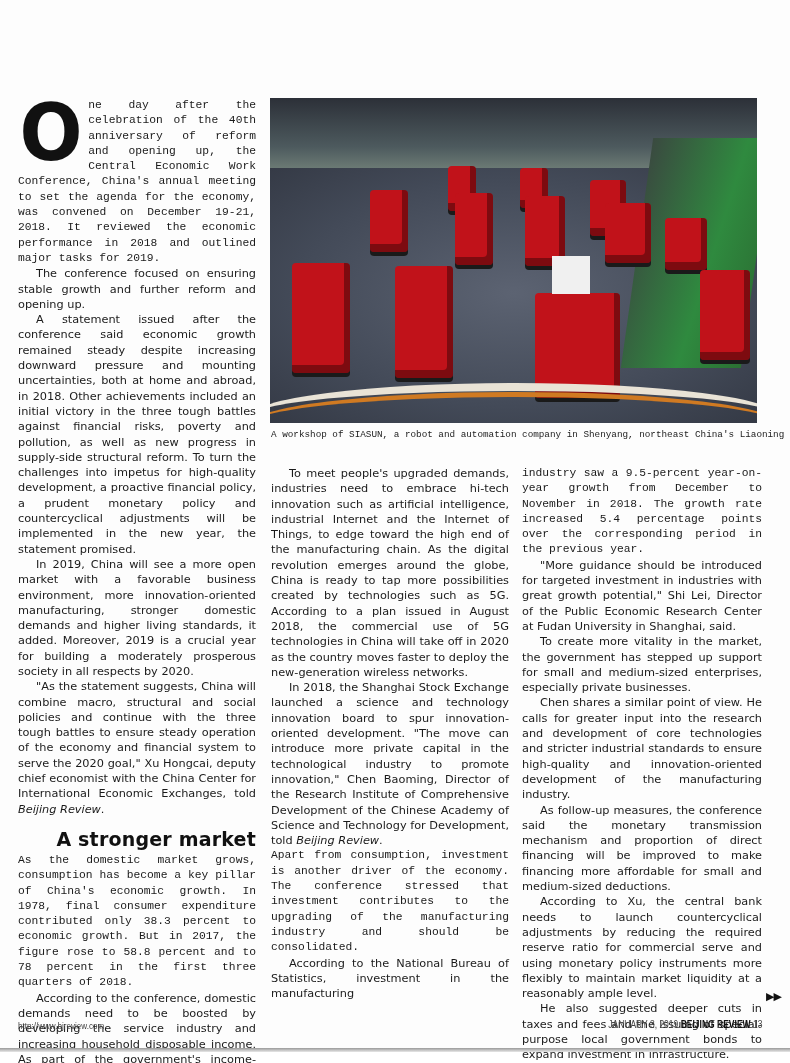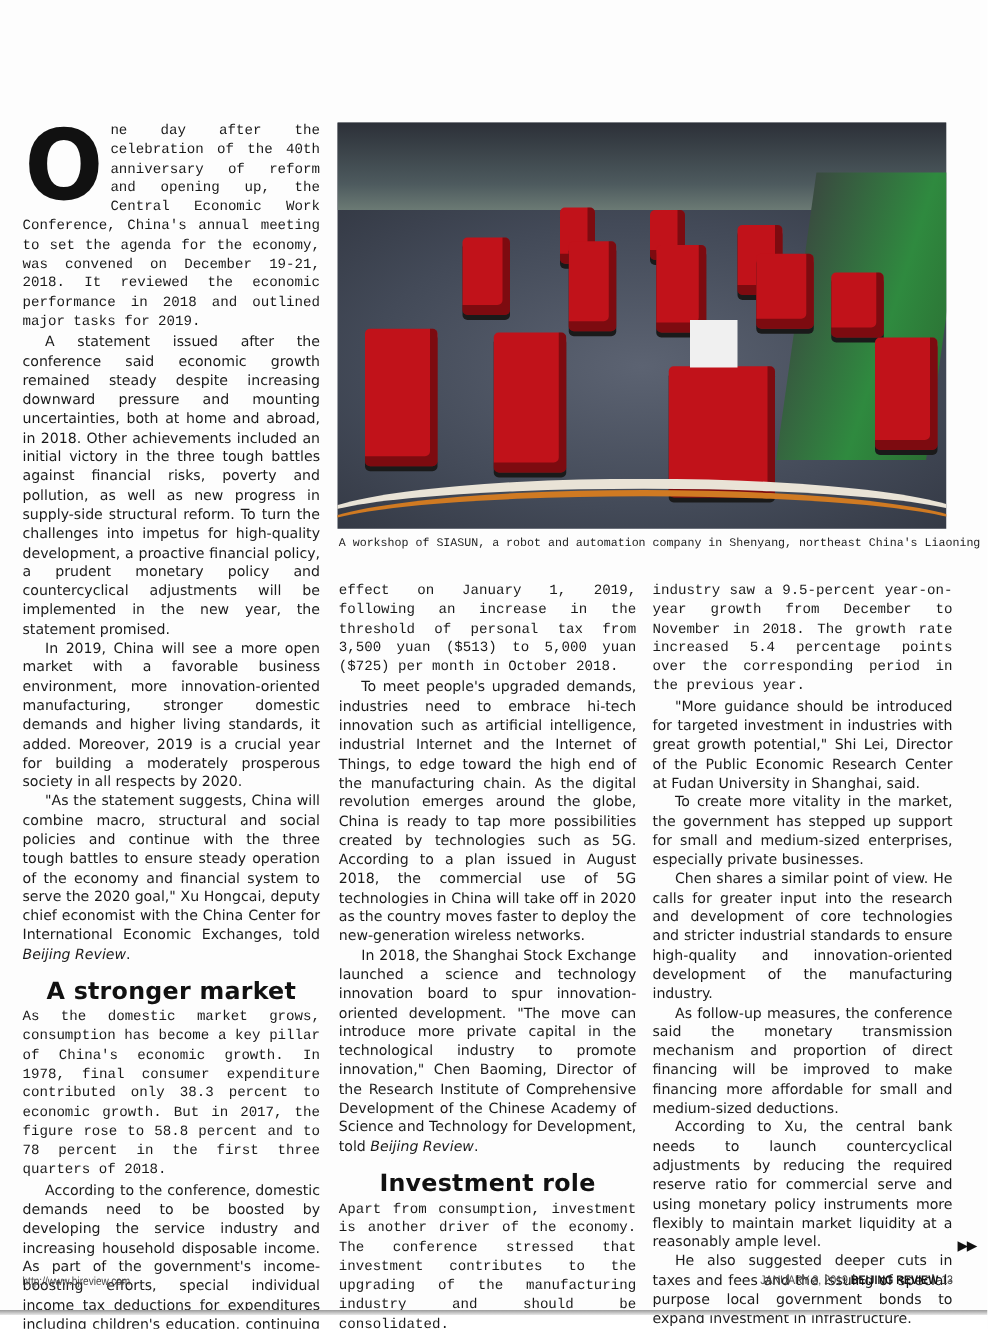--- a/index.html
+++ b/index.html
@@ -16,21 +16,21 @@
     #col2 { left: 271px; top: 466px; width: 238px; }
     #col3 { left: 522px; top: 466px; width: 240px; }
     .dropcap {
       float: left; font-family: "DejaVu Sans", sans-serif; font-weight: bold;
       font-size: 78px; line-height: 62px; height: 70px; margin: 4px 6px 0 0;
       color: #111; letter-spacing: -2px; transform: scaleX(0.95);
     }
     .first p:first-child { text-indent: 0; }
     h2 {
       margin: 10px 0 2px 0; font-family: "DejaVu Sans", sans-serif; font-weight: bold;
-      font-size: 19px; line-height: 24px; color: #111; text-align: center; letter-spacing: 0.2px;
+      font-size: 19px; line-height: 24px; color: #111; text-align: right; letter-spacing: 0.2px;
     }
     em { font-style: italic; }
     .photo {
       position: absolute; left: 270px; top: 98px; width: 487px; height: 325px;
       background:
         radial-gradient(ellipse 90% 70% at 50% 60%, #5c6372 0%, #434a58 50%, #2a2e38 100%);
       overflow: hidden;
     }
     .photo .wall { position: absolute; left: 0; top: 0; width: 100%; height: 70px; background: linear-gradient(#2c3038, #4d5a5e 70%, #6b7a74); }
     .photo .greenwall { position: absolute; right: 0; top: 40px; width: 120px; height: 230px; background: linear-gradient(100deg, #3a4a40, #2f8a3f 60%, #2b6f33); transform: skewX(-8deg); }
@@ -47,20 +47,21 @@
     .footer-right .brand { font-weight: bold; color: #111; }
   </style>
 </head>
 <body>
 
 <div class="page">
 
   <div class="col first" id="col1">
     <span class="dropcap">O</span>
     <p class="noindent">ne day after the celebration of the 40th anniversary of reform and opening up, the Central Economic Work Conference, China's annual meeting to set the agenda for the economy, was convened on December 19-21, 2018. It reviewed the economic performance in 2018 and outlined major tasks for 2019.</p>
+    <p>The conference focused on ensuring stable growth and further reform and opening up.</p>
     <p>A statement issued after the conference said economic growth remained steady despite increasing downward pressure and mounting uncertainties, both at home and abroad, in 2018. Other achievements included an initial victory in the three tough battles against financial risks, poverty and pollution, as well as new progress in supply-side structural reform. To turn the challenges into impetus for high-quality development, a proactive financial policy, a prudent monetary policy and countercyclical adjustments will be implemented in the new year, the statement promised.</p>
     <p>In 2019, China will see a more open market with a favorable business environment, more innovation-oriented manufacturing, stronger domestic demands and higher living standards, it added. Moreover, 2019 is a crucial year for building a moderately prosperous society in all respects by 2020.</p>
     <p><span>"As the statement suggests, China will combine macro, structural and social policies and continue with the three tough battles to ensure steady operation of the economy and financial system to serve the 2020 goal," Xu Hongcai, deputy chief economist with the China Center for International Economic Exchanges, told </span><em>Beijing Review</em><span>.</span></p>
     <h2>A stronger market</h2>
     <p class="noindent">As the domestic market grows, consumption has become a key pillar of China's economic growth. In 1978, final consumer expenditure contributed only 38.3 percent to economic growth. But in 2017, the figure rose to 58.8 percent and to 78 percent in the first three quarters of 2018.</p>
     <p>According to the conference, domestic demands need to be boosted by developing the service industry and increasing household disposable income. As part of the government's income-boosting efforts, special individual income tax deductions for expenditures including children's education, continuing education, health treatment for serious diseases, housing loan interests, rent and elderly care took</p>
   </div>
 
   <div class="photo">
     <div class="wall"></div>
@@ -77,24 +78,22 @@
     <div class="robot" style="left:125px;top:168px;width:58px;height:112px;"></div>
     <div class="robot" style="left:265px;top:195px;width:85px;height:105px;"></div>
     <div style="position:absolute;left:282px;top:158px;width:38px;height:38px;background:#f0f0f0;"></div>
     <div class="robot" style="left:430px;top:172px;width:50px;height:90px;"></div>
     <div class="rim"></div>
     <div class="rim2"></div>
   </div>
   <div class="caption">A workshop of SIASUN, a robot and automation company in Shenyang, northeast China's Liaoning Province</div>
 
   <div class="col" id="col2">
-    <p class="noindent">effect on January 1, 2019, following an increase in the threshold of personal tax from 3,500 yuan ($513) to 5,000 yuan ($725) per month in October 2018.</p>
     <p>To meet people's upgraded demands, industries need to embrace hi-tech innovation such as artificial intelligence, industrial Internet and the Internet of Things, to edge toward the high end of the manufacturing chain. As the digital revolution emerges around the globe, China is ready to tap more possibilities created by technologies such as 5G. According to a plan issued in August 2018, the commercial use of 5G technologies in China will take off in 2020 as the country moves faster to deploy the new-generation wireless networks.</p>
     <p><span>In 2018, the Shanghai Stock Exchange launched a science and technology innovation board to spur innovation-oriented development. "The move can introduce more private capital in the technological industry to promote innovation," Chen Baoming, Director of the Research Institute of Comprehensive Development of the Chinese Academy of Science and Technology for Development, told </span><em>Beijing Review</em><span>.</span></p>
-    <h2>Investment role</h2>
     <p class="noindent">Apart from consumption, investment is another driver of the economy. The conference stressed that investment contributes to the upgrading of the manufacturing industry and should be consolidated.</p>
     <p>According to the National Bureau of Statistics, investment in the manufacturing</p>
   </div>
 
   <div class="col" id="col3">
     <p class="noindent">industry saw a 9.5-percent year-on-year growth from December to November in 2018. The growth rate increased 5.4 percentage points over the corresponding period in the previous year.</p>
     <p>"More guidance should be introduced for targeted investment in industries with great growth potential," Shi Lei, Director of the Public Economic Research Center at Fudan University in Shanghai, said.</p>
     <p>To create more vitality in the market, the government has stepped up support for small and medium-sized enterprises, especially private businesses.</p>
     <p>Chen shares a similar point of view. He calls for greater input into the research and development of core technologies and stricter industrial standards to ensure high-quality and innovation-oriented development of the manufacturing industry.</p>
     <p>As follow-up measures, the conference said the monetary transmission mechanism and proportion of direct financing will be improved to make financing more affordable for small and medium-sized deductions.</p>

